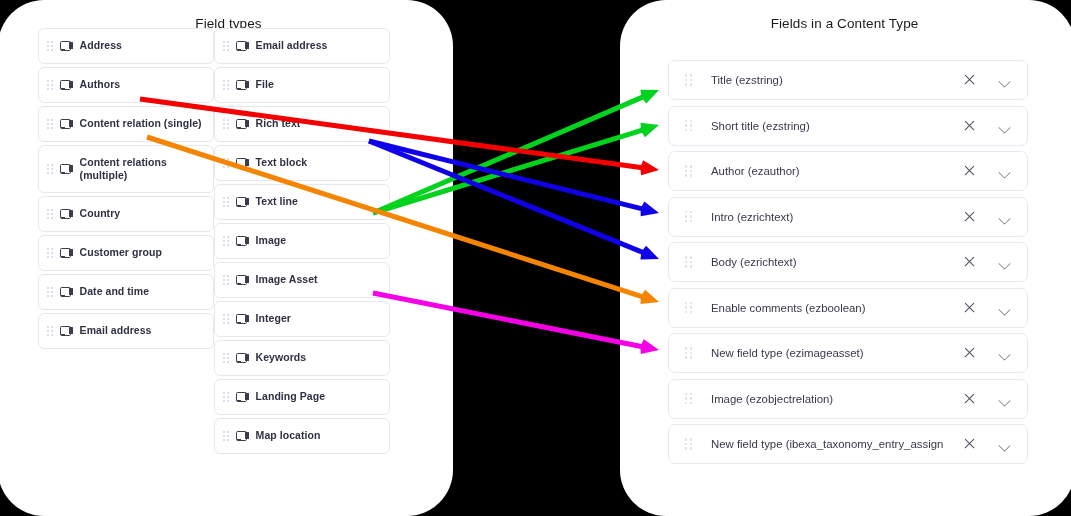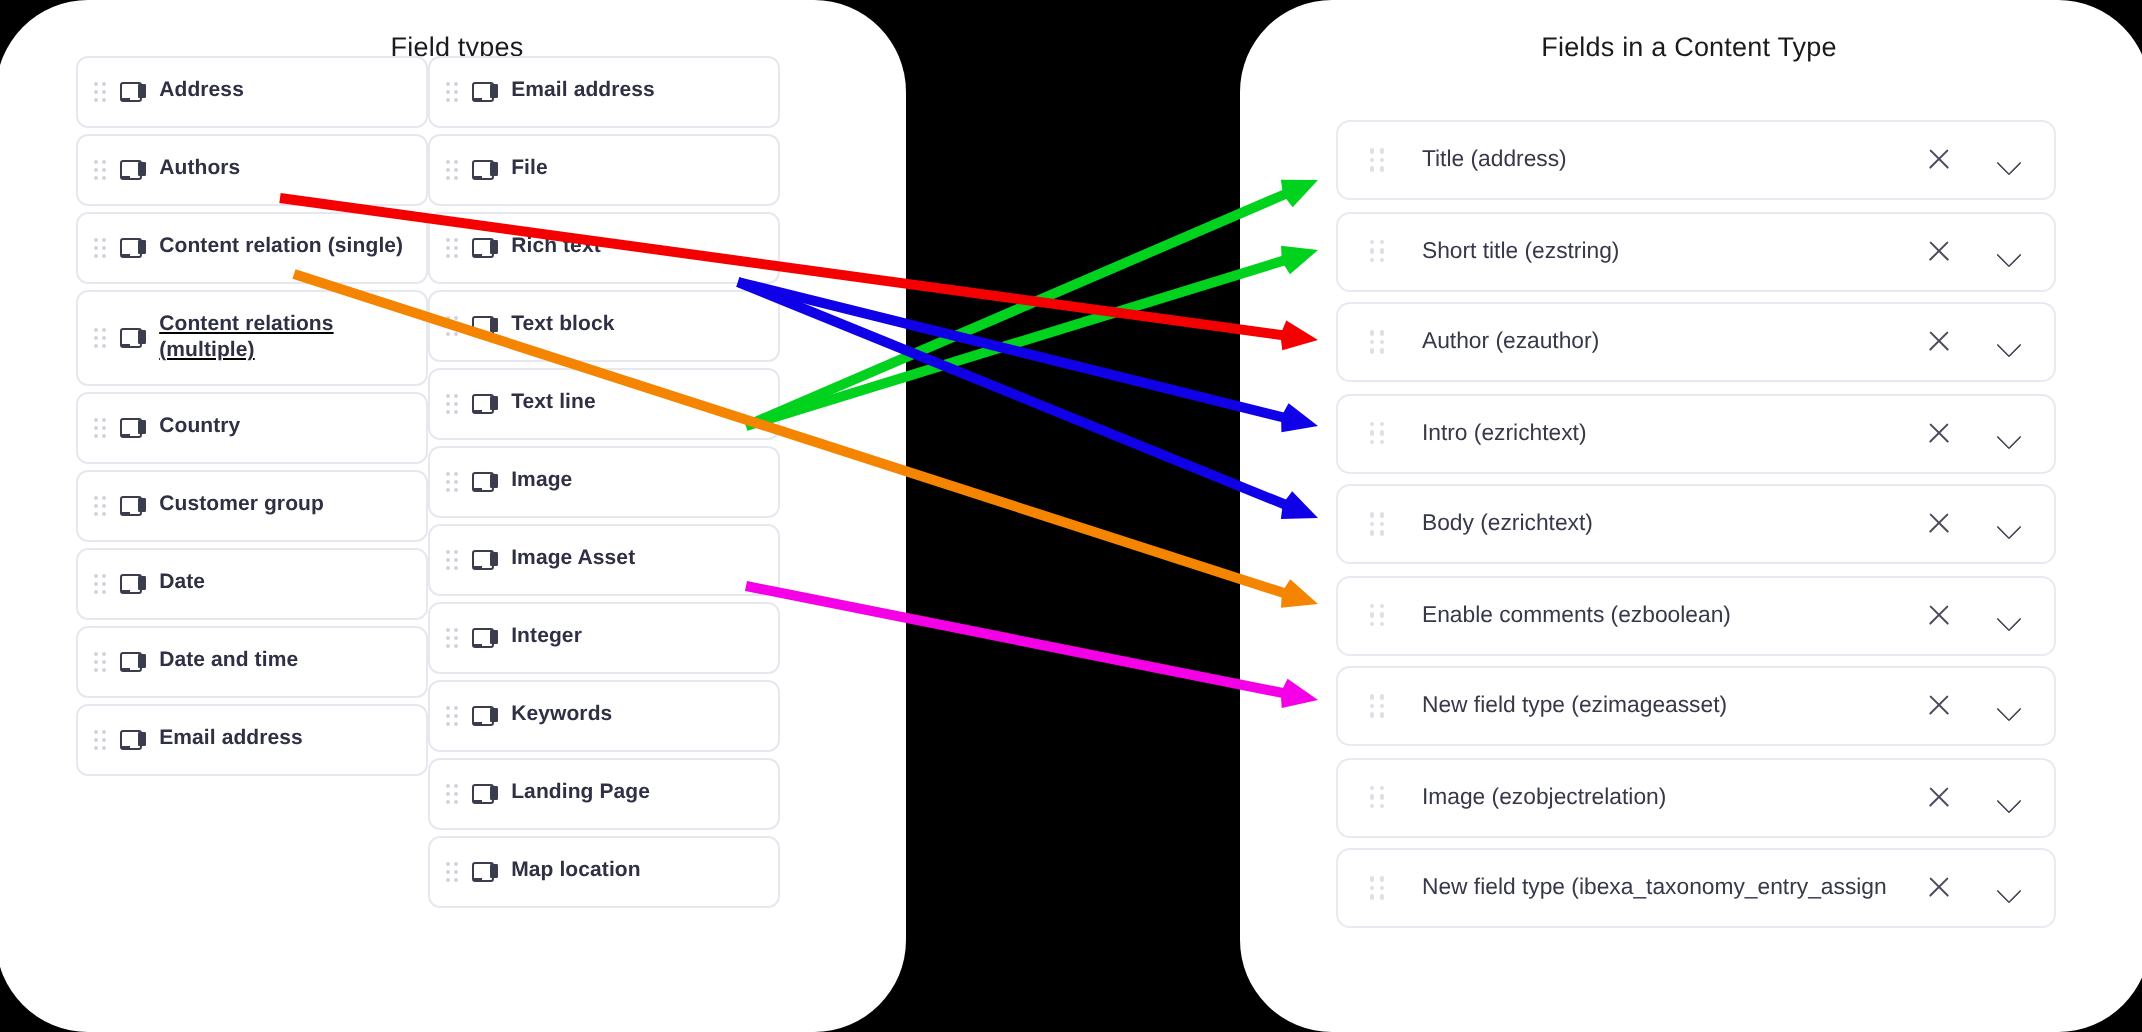--- a/index.html
+++ b/index.html
@@ -25,21 +25,21 @@
   #panel-right .panel-title{padding-right:6px;box-sizing:border-box;}
 
   
   .ft-cols{position:absolute;top:28px;left:40px;width:380px;display:flex;}
   .ft-col{width:176px;display:flex;flex-direction:column;}
   .ft-card{
     box-sizing:border-box;height:36px;margin-bottom:3px;
     border:1px solid #e7e8ef;border-radius:6px;background:#fff;
     display:flex;align-items:center;padding:0 8px;gap:7px;
   }
-  .ft-card.two-line{height:48px;text-decoration:underline;}
+  .ft-card.two-line{height:48px;}
   .ft-label{
     font-size:10.5px;font-weight:bold;color:#2f3043;line-height:1.25;
     font-family:"Liberation Sans",sans-serif;letter-spacing:.05px;
   }
 
   
   .dots{display:grid;grid-template-columns:2px 2px;gap:1.6px;flex:0 0 auto;opacity:.85;}
   .dots i{width:2px;height:2px;background:#c9cbd8;border-radius:50%;display:block;}
   .dots.big{grid-template-columns:2.4px 2.4px;gap:2.2px;}
   .dots.big i{width:2.4px;height:2.4px;background:#d7d9e4;}
@@ -195,36 +195,20 @@
               <i></i>
               <i></i>
               <i></i>
               <i></i>
             </span>
             <span class="ftype-icon">
               <span class="bx"></span>
               <span class="bar"></span>
               <span class="nick"></span>
             </span>
-            <span class="ft-label">Date</span>
-          </div>
-          <div class="ft-card">
-            <span class="dots">
-              <i></i>
-              <i></i>
-              <i></i>
-              <i></i>
-              <i></i>
-              <i></i>
-            </span>
-            <span class="ftype-icon">
-              <span class="bx"></span>
-              <span class="bar"></span>
-              <span class="nick"></span>
-            </span>
             <span class="ft-label">Date and time</span>
           </div>
           <div class="ft-card">
             <span class="dots">
               <i></i>
               <i></i>
               <i></i>
               <i></i>
               <i></i>
               <i></i>
@@ -423,21 +407,21 @@
     <div class="fc-list" id="fc-list">
         <div class="fc-card">
           <span class="dots big">
             <i></i>
             <i></i>
             <i></i>
             <i></i>
             <i></i>
             <i></i>
           </span>
-          <span class="fc-label">Title (address)</span>
+          <span class="fc-label">Title (ezstring)</span>
           <span class="icon-btn icon-x"></span>
           <span class="icon-btn icon-chev"></span>
         </div>
         <div class="fc-card">
           <span class="dots big">
             <i></i>
             <i></i>
             <i></i>
             <i></i>
             <i></i>

